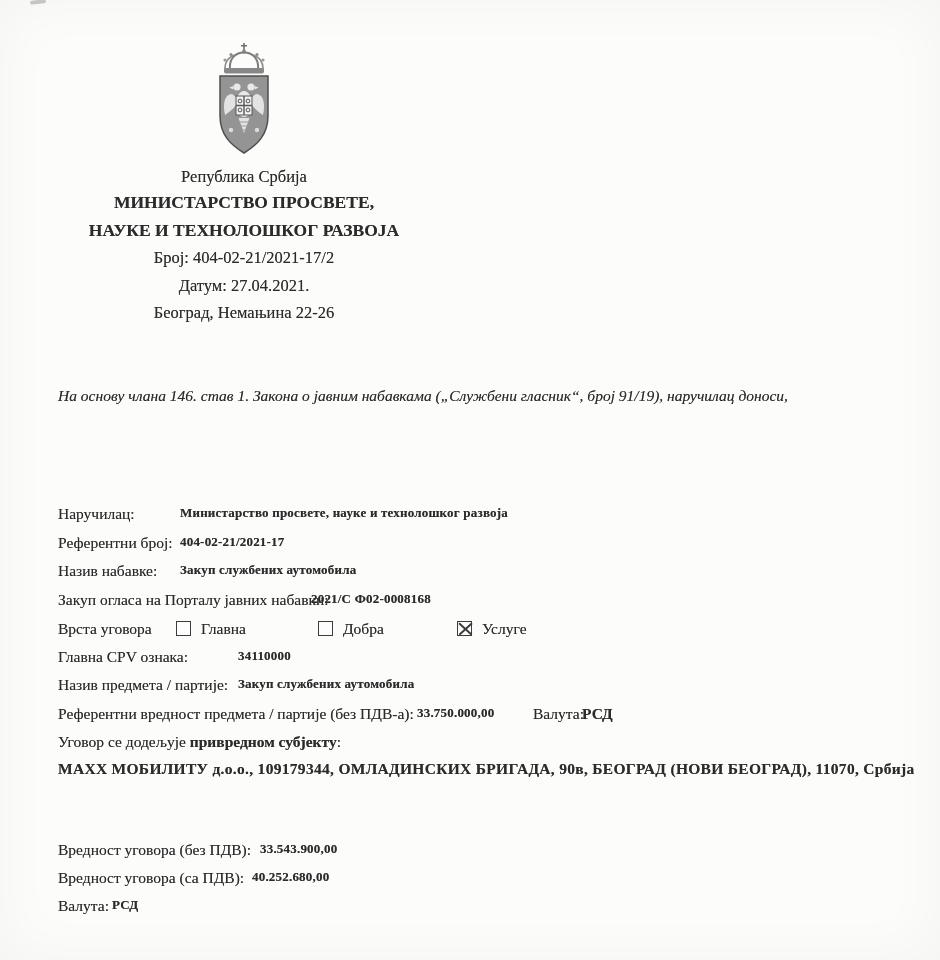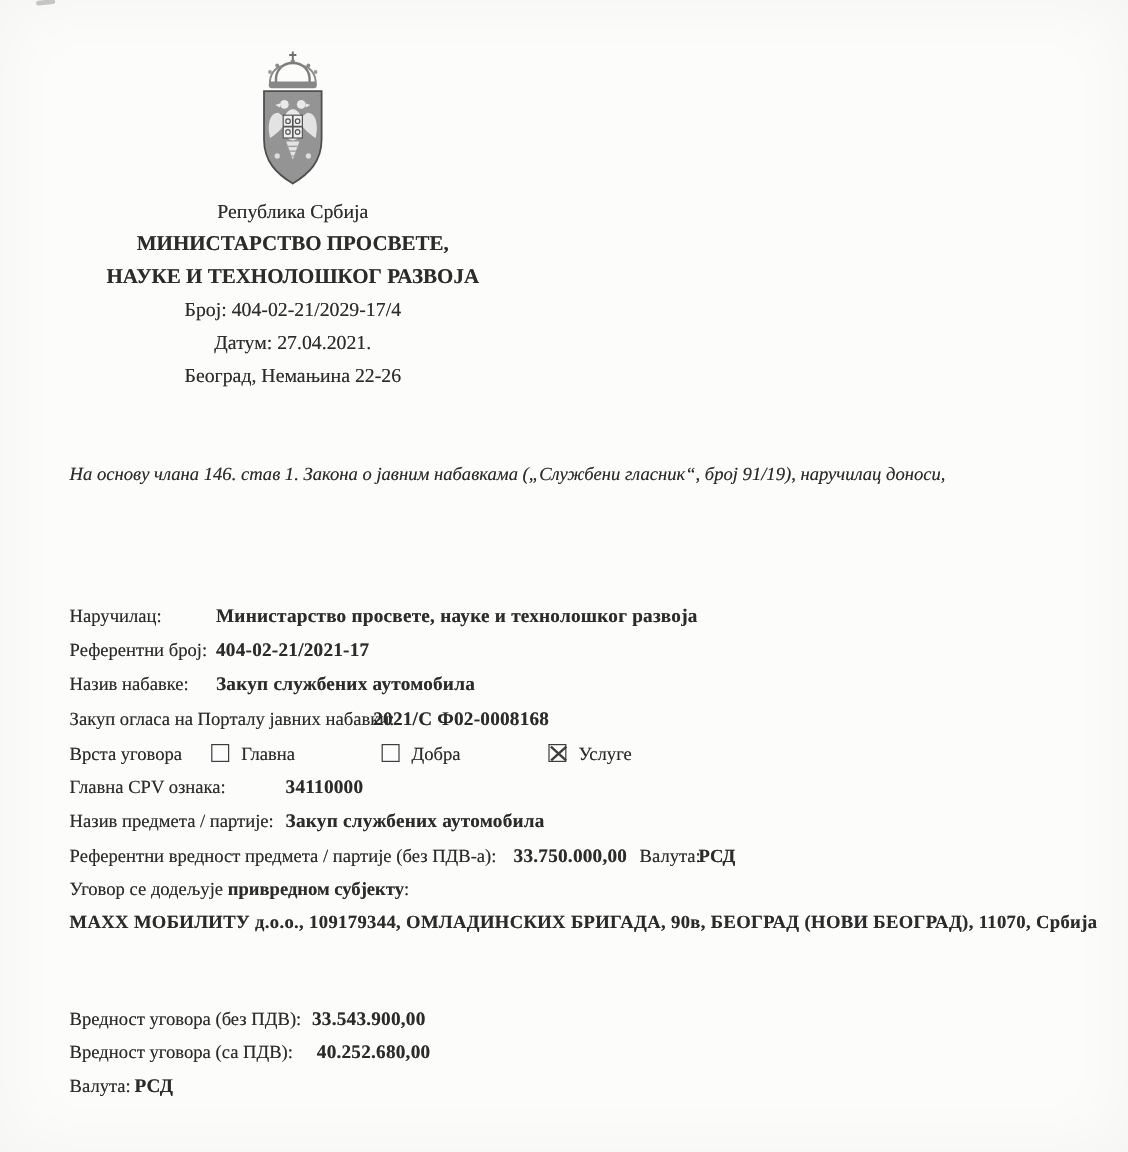--- a/index.html
+++ b/index.html
@@ -24,37 +24,37 @@
   .lh-date{top:276px;font-family:Liberation Serif, serif;}
   .lh-addr{top:303px;}
 
   
   .preamble{position:absolute;left:58px;top:387px;font-style:italic;font-size:15.5px;white-space:nowrap;}
   .doc-title{position:absolute;left:0;top:442px;width:932px;margin:0;text-align:center;font-size:21.5px;font-weight:bold;letter-spacing:.5px;}
 
   
   .row{position:absolute;left:58px;width:860px;height:22px;font-size:15.5px;white-space:nowrap;}
   .row .lbl{position:absolute;left:0;top:0;}
-  .row .val{position:absolute;top:0;font-weight:bold;font-size:16px;letter-spacing:.2px;}
+  .row .val{position:absolute;top:0;font-weight:bold;font-size:13px;letter-spacing:.2px;}
 
   .r-narucilac{top:505px;} .r-narucilac .val{left:122px;}
   .r-refbroj  {top:534px;} .r-refbroj  .val{left:122px;}
   .r-nabavka  {top:562px;} .r-nabavka  .val{left:122px;}
   .r-oglas    {top:591px;} .r-oglas    .val{left:253px;}
   .r-vrsta    {top:620px;}
   .r-cpv      {top:648px;} .r-cpv      .val{left:180px;}
   .r-predmet  {top:676px;} .r-predmet  .val{left:180px;}
-  .r-procena  {top:705px;} .r-procena .val{left:370px;font-family:Liberation Serif, serif;}
+  .r-procena  {top:705px;} .r-procena .val{left:359px;font-family:Liberation Serif, serif;}
   .r-procena .cur-lbl{position:absolute;left:475px;top:0;}
   .r-procena .cur-val{position:absolute;left:524px;top:0;font-weight:bold;}
   .r-dodela   {top:733px;}
   .r-dodela .emph{font-weight:bold;}
   .subject{position:absolute;left:58px;top:756px;width:880px;font-weight:bold;font-size:15.5px;line-height:26px;letter-spacing:.3px;}
   .r-bezpdv  {top:841px;} .r-bezpdv .val{left:202px;}
-  .r-sapdv   {top:869px;} .r-sapdv  .val{left:206px;}
+  .r-sapdv   {top:869px;} .r-sapdv  .val{left:194px;}
   .r-valuta  {top:897px;} .r-valuta .val{left:54px;}
 
   
   .opt{position:absolute;top:0;height:20px;}
   .opt1{left:118px;} .opt2{left:260px;} .opt3{left:399px;}
   .checkbox{position:relative;display:inline-block;width:15px;height:15px;border:1.5px solid #3c3c3c;background:#fdfdfd;vertical-align:-2px;}
   .checkbox.checked::before,.checkbox.checked::after{
     content:"";position:absolute;left:-1px;top:6.2px;width:17px;height:1.6px;background:#3c3c3c;
   }
   .checkbox.checked::before{transform:rotate(42deg);}
@@ -104,21 +104,21 @@
       <rect x="24" y="54" width="16" height="19" fill="#f1f1f1" stroke="#575757" stroke-width="1"></rect>
       <path d="M32,54 V73 M24,63.5 H40" stroke="#575757" stroke-width="1.4"></path>
       <circle cx="28" cy="59" r="1.9" fill="none" stroke="#575757" stroke-width="1"></circle>
       <circle cx="36" cy="59" r="1.9" fill="none" stroke="#575757" stroke-width="1"></circle>
       <circle cx="28" cy="68" r="1.9" fill="none" stroke="#575757" stroke-width="1"></circle>
       <circle cx="36" cy="68" r="1.9" fill="none" stroke="#575757" stroke-width="1"></circle>
     </svg>
     <div class="lh-line lh-country txt">Република Србија</div>
     <div class="lh-line lh-min2 txt">НАУКЕ И ТЕХНОЛОШКОГ РАЗВОЈА</div>
     <div class="lh-line lh-min1 txt">МИНИСТАРСТВО ПРОСВЕТЕ,</div>
-    <div class="lh-line lh-num txt">Број: 404-02-21/2029-17/4</div>
+    <div class="lh-line lh-num txt">Број: 404-02-21/2021-17/2</div>
     <div class="lh-line lh-date txt">Датум: 27.04.2021.</div>
     <div class="lh-line lh-addr txt">Београд, Немањина 22-26</div>
   </div>
 
   <div class="preamble txt">На основу члана 146. став 1. Закона о јавним набавкама („Службени гласник“, број 91/19), наручилац доноси,</div>
 
   <div class="row r-narucilac">
     <span class="lbl txt">Наручилац:</span>
     <span class="val txt">Министарство просвете, науке и технолошког развоја</span>
   </div>

